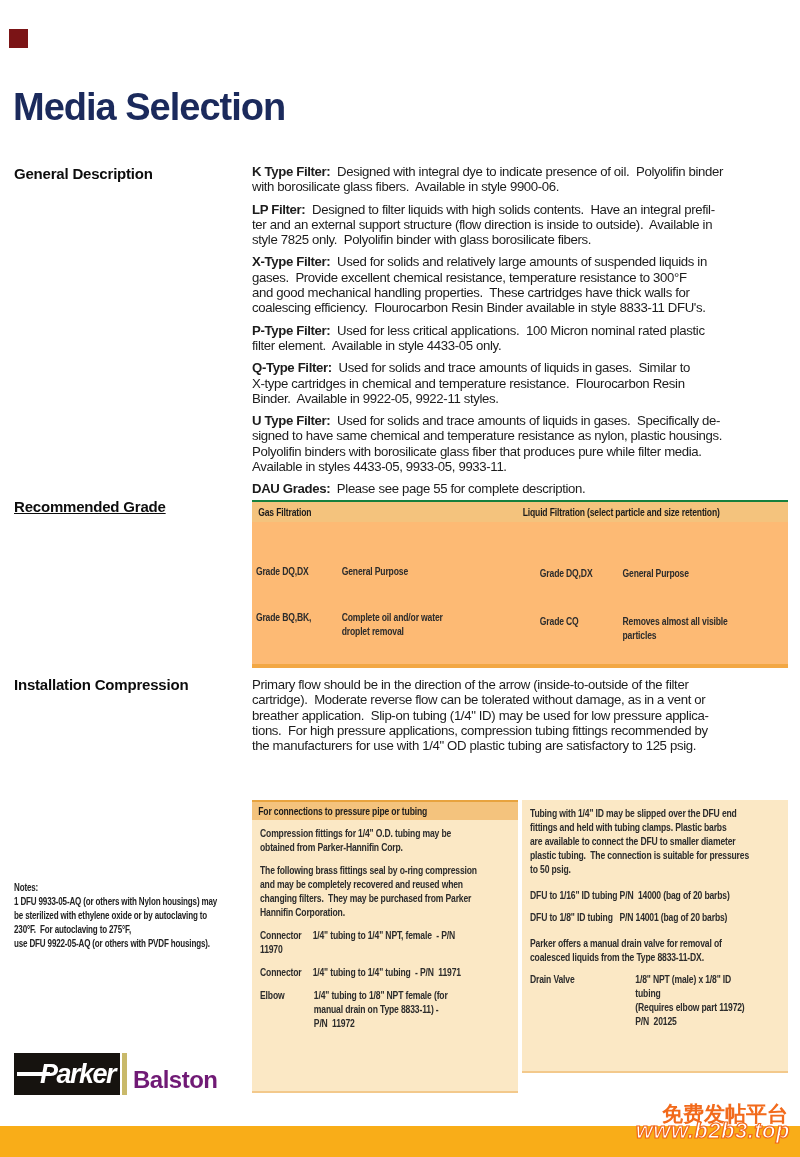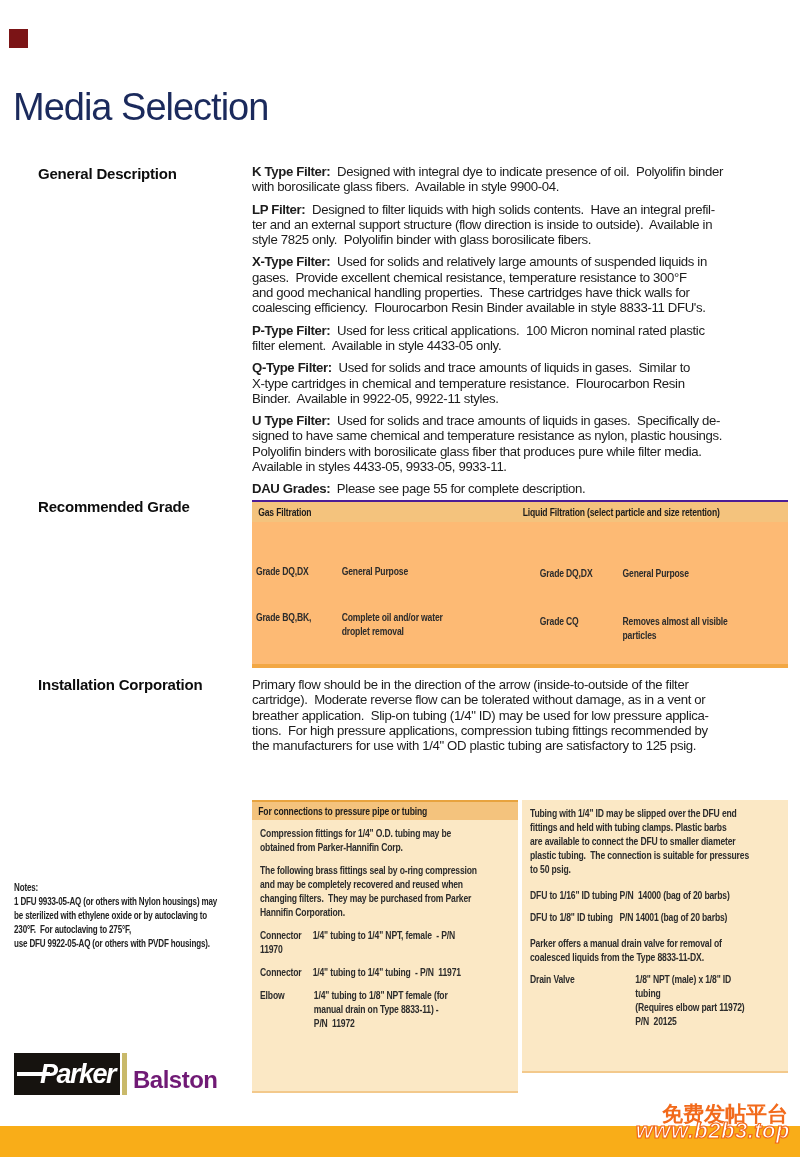--- a/index.html
+++ b/index.html
@@ -3,44 +3,44 @@
 <meta charset="utf-8">
 <style>
   * { margin:0; padding:0; box-sizing:border-box; }
   html,body { background:#ffffff; }
   .page {
     position:relative; width:800px; height:1157px; background:#ffffff;
     font-family:"Liberation Sans", sans-serif; color:#1f1f1f; overflow:hidden;
   }
   .corner-mark { position:absolute; left:9px; top:29px; width:19px; height:19px; background:#7b1416; }
   .page-title {
-    position:absolute; left:13px; top:86px; font-size:38px; font-weight:normal;
+    position:absolute; left:13px; top:86px; font-size:38px; font-weight:bold;
     color:#1b2a5c; letter-spacing:-1px;
   }
   .side-heading {
     position:absolute; left:14px; width:235px; font-size:15px; font-weight:bold;
-    color:#0d0d0d; letter-spacing:-0.2px;margin-left:24px;
+    color:#0d0d0d; letter-spacing:-0.2px;
   }
   #h-gd { top:165px; }
-  #h-rg { top:498px; }
+  #h-rg { top:498px;text-decoration:underline; }
   #h-ii { top:676px; }
 
   .body-col { position:absolute; left:252px; top:164px; width:537px; }
   .bodyp { font-size:13.2px; line-height:15.3px; letter-spacing:-0.35px;
            white-space:pre-wrap; margin:0 0 7px 0; color:#1c1c1c; }
   .install-text { position:absolute; left:252px; top:677px; width:537px;
            font-size:13.2px; line-height:15.3px; letter-spacing:-0.35px;
            white-space:pre-wrap; color:#1c1c1c; }
 
   
   .cond { transform:scaleX(0.78); transform-origin:0 0; width:128.2%; }
 
   
   .grade-table { position:absolute; left:252px; top:500px; width:536px; }
-  .band { position:relative; background:#f4c37d; border-top:2px solid #4c1d95; height:22px; overflow:hidden; }
+  .band { position:relative; background:#f4c37d; border-top:2px solid #15803d; height:22px; overflow:hidden; }
   .band .cond { position:relative; height:100%; }
   .band span { position:absolute; top:4px; font-size:11px; font-weight:bold;
                letter-spacing:-0.2px; color:#1c1c1c; white-space:pre; }
   .gas-hdr { left:8px; }
   .liq-hdr { left:347px; }
   .tbody { position:relative; background:#fdba74; height:146px; overflow:hidden;
            border-bottom:4px solid #f2a744; }
   .tbody .cond { position:relative; height:100%; }
   .tcol { position:absolute; top:0; font-size:11px; font-weight:bold; line-height:14px;
           letter-spacing:-0.2px; color:#2c2c2c; white-space:pre-wrap; }
@@ -104,25 +104,25 @@
 <body>
 
 <div class="page">
 
   <div class="corner-mark"></div>
 
   <div class="page-title">Media Selection</div>
 
   <div class="side-heading" id="h-gd">General Description</div>
   <div class="side-heading" id="h-rg">Recommended Grade</div>
-  <div class="side-heading" id="h-ii">Installation Corporation</div>
+  <div class="side-heading" id="h-ii">Installation Compression</div>
 
   <div class="body-col">
     <p class="bodyp"><b>K Type Filter:</b><span>  Designed with integral dye to indicate presence of oil.  Polyolifin binder
-with borosilicate glass fibers.  Available in style 9900-04.</span></p>
+with borosilicate glass fibers.  Available in style 9900-06.</span></p>
     <p class="bodyp"><b>LP Filter:</b><span>  Designed to filter liquids with high solids contents.  Have an integral prefil-
 ter and an external support structure (flow direction is inside to outside).  Available in
 style 7825 only.  Polyolifin binder with glass borosilicate fibers.</span></p>
     <p class="bodyp"><b>X-Type Filter:</b><span>  Used for solids and relatively large amounts of suspended liquids in
 gases.  Provide excellent chemical resistance, temperature resistance to 300°F
 and good mechanical handling properties.  These cartridges have thick walls for
 coalescing efficiency.  Flourocarbon Resin Binder available in style 8833-11 DFU's.</span></p>
     <p class="bodyp"><b>P-Type Filter:</b><span>  Used for less critical applications.  100 Micron nominal rated plastic
 filter element.  Available in style 4433-05 only.</span></p>
     <p class="bodyp"><b>Q-Type Filter:</b><span>  Used for solids and trace amounts of liquids in gases.  Similar to

